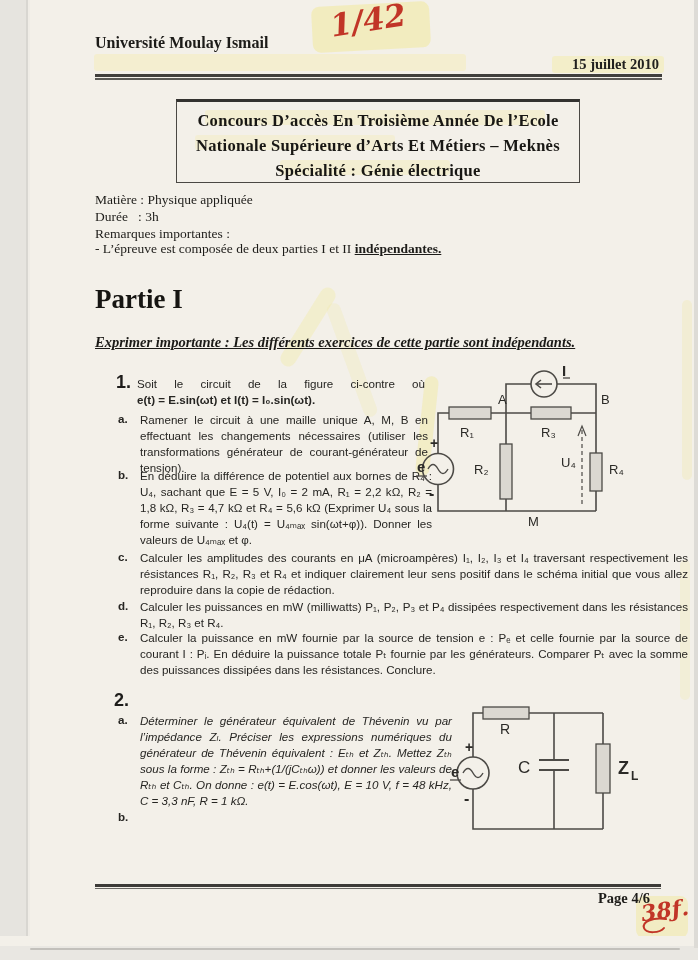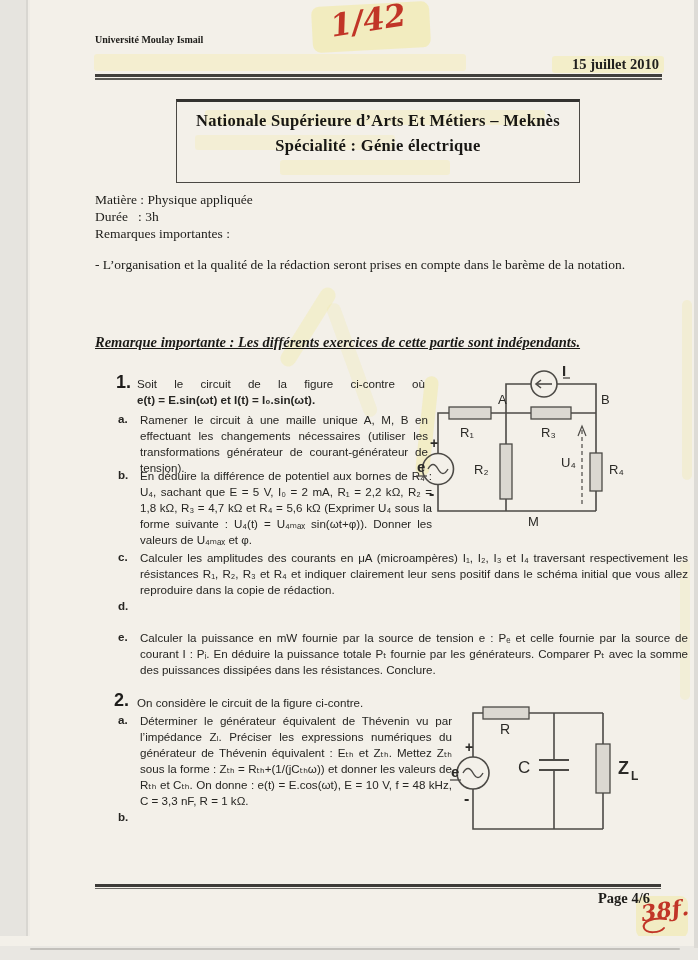--- a/index.html
+++ b/index.html
@@ -11,21 +11,21 @@
   .margin-bottom{position:absolute;left:0;top:936px;width:698px;height:24px;
        background:linear-gradient(#f3f0e9 0 10px,#e9e7e2 10px 24px);}
   .edge-bottom{position:absolute;left:30px;top:948px;width:650px;height:2px;background:#c2c0bb;border-radius:2px;}
   .edge-right{position:absolute;left:694px;top:0;width:4px;height:948px;background:#dddbd6;}
 
   .serif{font-family:"Liberation Serif","DejaVu Serif",serif;}
   .abs{position:absolute;}
   .hl{position:absolute;background:#f4eca9;opacity:.55;border-radius:3px;pointer-events:none;}
 
   
-  .hdr-line{font-weight:bold;font-size:10px;color:#1c1b18;}
+  .hdr-line{font-weight:bold;font-size:16px;color:#1c1b18;}
   .hdr-rule{position:absolute;left:95px;top:74px;width:567px;height:7px;
             background:linear-gradient(#403f3c 0 3px,transparent 3px 4px,#5a5955 4px 6px,transparent 6px);}
   .hdr-date{font-weight:bold;font-size:14.5px;}
 
   
   .title-box{position:absolute;left:176px;top:99px;width:404px;height:84px;
              border:1.5px solid #4a4844;border-top:3px solid #33322f;
              text-align:center;padding-top:7px;box-sizing:border-box;}
   .title-box div{font-weight:bold;font-size:16.5px;line-height:1.5;color:#181714;letter-spacing:.3px;}
 
@@ -74,45 +74,48 @@
   <div class="streak" style="left:680px;top:560px;width:10px;height:140px;opacity:.25;"></div>
   <div class="streak" style="left:636px;top:896px;width:52px;height:42px;opacity:.55;"></div>
 
   <div class="abs red-mark" style="left:330px;top:2px;font-size:31px;transform:rotate(-9deg);">1/42</div>
 
   <div class="abs serif hdr-line" style="left:95px;top:34px;">Université Moulay Ismail</div>
   <div class="abs serif hdr-date" style="left:572px;top:56px;">15 juillet 2010</div>
   <div class="hdr-rule"></div>
 
   <div class="title-box serif">
+    <div>Concours D’accès En Troisième Année De l’Ecole</div>
     <div>Nationale Supérieure d’Arts Et Métiers – Meknès</div>
     <div>Spécialité : Génie électrique</div>
   </div>
 
   <div class="abs serif info" style="left:95px;top:192px;white-space:pre;text-align:center;">Matière : Physique appliquée</div>
   <div class="abs serif info" style="left:95px;top:209px;white-space:pre;">Durée   : 3h</div>
   <div class="abs serif info it" style="left:95px;top:226px;">Remarques importantes :</div>
-  <div class="abs serif info it" style="left:95px;top:257px;">- L’organisation et la qualité de la rédaction seront prises en compte dans le barème de la notation.</div>
-
-  <div class="abs serif remark-main" style="left:95px;top:334px;">Remarque importante : Les différents exercices de cette partie sont indépendants.</div>
+  <div class="abs serif info it" style="left:95px;top:241px;"><span>- L’épreuve est composée de deux  parties I et II  </span><span class="u b">indépendantes.</span></div>
+
+  <div class="abs serif partie" style="left:95px;top:284px;">Partie I</div>
+  <div class="abs serif remark-main" style="left:95px;top:334px;">Exprimer importante : Les différents exercices de cette partie sont indépendants.</div>
 
   <div class="abs qnum" style="left:116px;top:372px;">1.</div>
   <div class="abs qtext spread" style="left:137px;top:376px;width:288px;">Soit le circuit de la figure ci-contre où</div>
   <div class="abs qtext b" style="left:137px;top:392px;width:290px;">e(t) = E.sin(ωt) et  I(t) = I₀.sin(ωt).</div>
 
   <div class="abs ilabel" style="left:118px;top:412px;">a.</div>
   <div class="abs qtext" style="left:140px;top:412px;width:288px;">Ramener le circuit à une maille unique A, M, B en effectuant les changements nécessaires (utiliser les transformations générateur de courant-générateur de tension).</div>
 
   <div class="abs ilabel" style="left:118px;top:468px;">b.</div>
   <div class="abs qtext" style="left:140px;top:468px;width:292px;">En déduire la différence de potentiel aux bornes de R₄ : U₄, sachant que E = 5 V, I₀ = 2 mA, R₁ = 2,2 kΩ, R₂ = 1,8 kΩ, R₃ = 4,7 kΩ et R₄ = 5,6 kΩ (Exprimer U₄ sous la forme suivante : U₄(t) = U₄ₘₐₓ sin(ωt+φ)). Donner les valeurs de U₄ₘₐₓ et φ.</div>
 
   <div class="abs ilabel" style="left:118px;top:550px;">c.</div>
   <div class="abs qtext" style="left:140px;top:550px;width:548px;">Calculer les amplitudes des courants en μA (microampères) I₁, I₂, I₃ et I₄ traversant respectivement les résistances R₁, R₂, R₃ et R₄ et indiquer clairement leur sens positif dans le schéma initial que vous allez reproduire dans la copie de rédaction.</div>
 
   <div class="abs ilabel" style="left:118px;top:599px;">d.</div>
+  <div class="abs qtext" style="left:140px;top:599px;width:548px;">Calculer les puissances en mW (milliwatts) P₁, P₂, P₃ et P₄ dissipées respectivement dans les résistances R₁, R₂, R₃ et R₄.</div>
 
   <div class="abs ilabel" style="left:118px;top:630px;">e.</div>
   <div class="abs qtext" style="left:140px;top:630px;width:548px;">Calculer la puissance en mW fournie par la source de tension e : Pₑ et celle fournie par la source de courant I : Pᵢ.  En déduire la puissance totale Pₜ fournie par les générateurs. Comparer Pₜ avec la somme des puissances dissipées dans les résistances. Conclure.</div>
 
   <svg class="abs" style="left:416px;top:364px;" width="282" height="180" viewBox="0 0 282 180">
     <g stroke="#4c4a46" stroke-width="1.6" fill="none">
 
       <path d="M22 90 L22 49 L33 49"></path>
       <path d="M75 49 L180 49"></path>
       <path d="M22 120 L22 147 L180 147"></path>
@@ -148,24 +151,23 @@
     <text class="clbl" x="58" y="110">R₂</text>
     <text class="clbl" x="125" y="73">R₃</text>
     <text class="clbl" x="193" y="110">R₄</text>
     <text class="clbl" x="145" y="103">U₄</text>
     <text class="clbl" x="82" y="40">A</text>
     <text class="clbl" x="185" y="40">B</text>
     <text class="clbl" x="112" y="162">M</text>
   </svg>
 
   <div class="abs qnum" style="left:114px;top:690px;">2.</div>
-  <div class="abs qtext" style="left:137px;top:695px;width:300px;">On considère le circuit de la figure ci-contre.</div>
 
   <div class="abs ilabel" style="left:118px;top:713px;">a.</div>
-  <div class="abs qtext" style="left:140px;top:713px;width:312px;">Déterminer le générateur équivalent de Thévenin vu par l’impédance Zₗ. Préciser les expressions numériques du générateur de Thévenin équivalent : Eₜₕ et Zₜₕ. Mettez Zₜₕ sous la forme : Zₜₕ = Rₜₕ+(1/(jCₜₕω)) et donner les valeurs de Rₜₕ et Cₜₕ. On donne : e(t) = E.cos(ωt), E = 10 V, f = 48 kHz, C = 3,3 nF, R = 1 kΩ.</div>
+  <div class="abs qtext" style="left:140px;top:713px;width:312px;font-style:italic;">Déterminer le générateur équivalent de Thévenin vu par l’impédance Zₗ. Préciser les expressions numériques du générateur de Thévenin équivalent : Eₜₕ et Zₜₕ. Mettez Zₜₕ sous la forme : Zₜₕ = Rₜₕ+(1/(jCₜₕω)) et donner les valeurs de Rₜₕ et Cₜₕ. On donne : e(t) = E.cos(ωt), E = 10 V, f = 48 kHz, C = 3,3 nF, R = 1 kΩ.</div>
 
   <div class="abs ilabel" style="left:118px;top:810px;">b.</div>
 
   <svg class="abs" style="left:446px;top:696px;" width="248" height="152" viewBox="0 0 248 152">
     <g stroke="#4c4a46" stroke-width="1.6" fill="none">
       <path d="M27 61 L27 17 L37 17"></path>
       <path d="M83 17 L157 17"></path>
       <path d="M27 93 L27 133 L157 133"></path>
       <path d="M108 17 L108 64 M108 74 L108 133"></path>
       <path d="M157 17 L157 48 M157 97 L157 133"></path>

